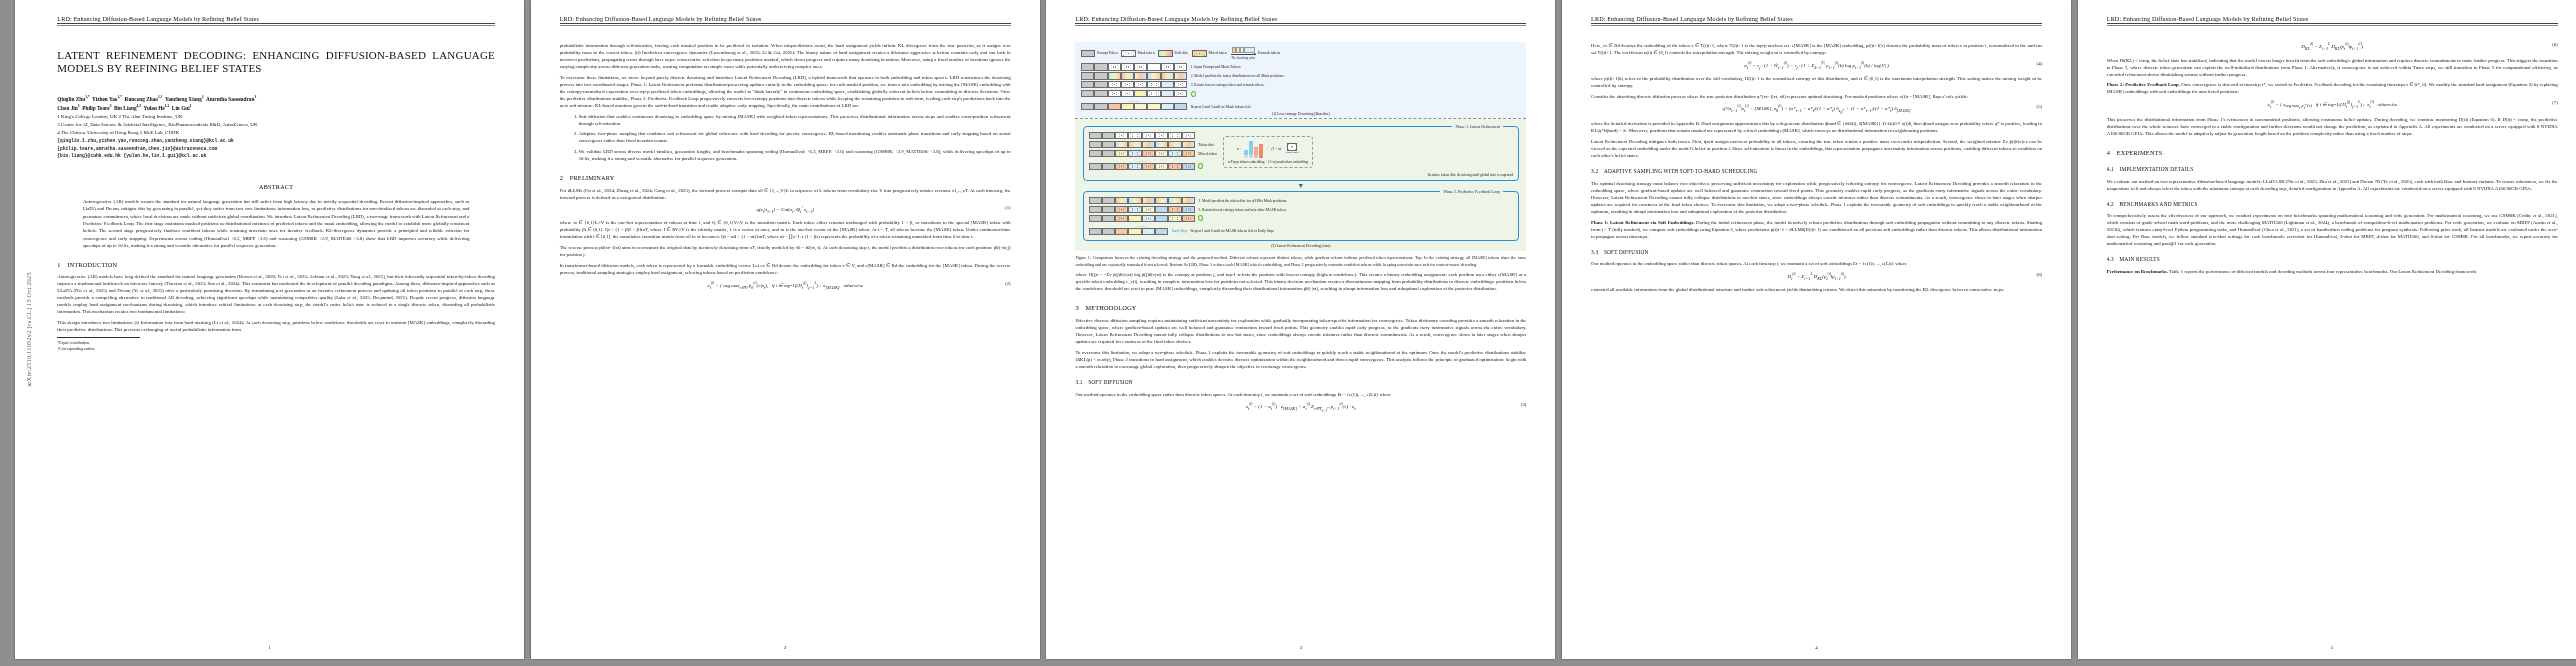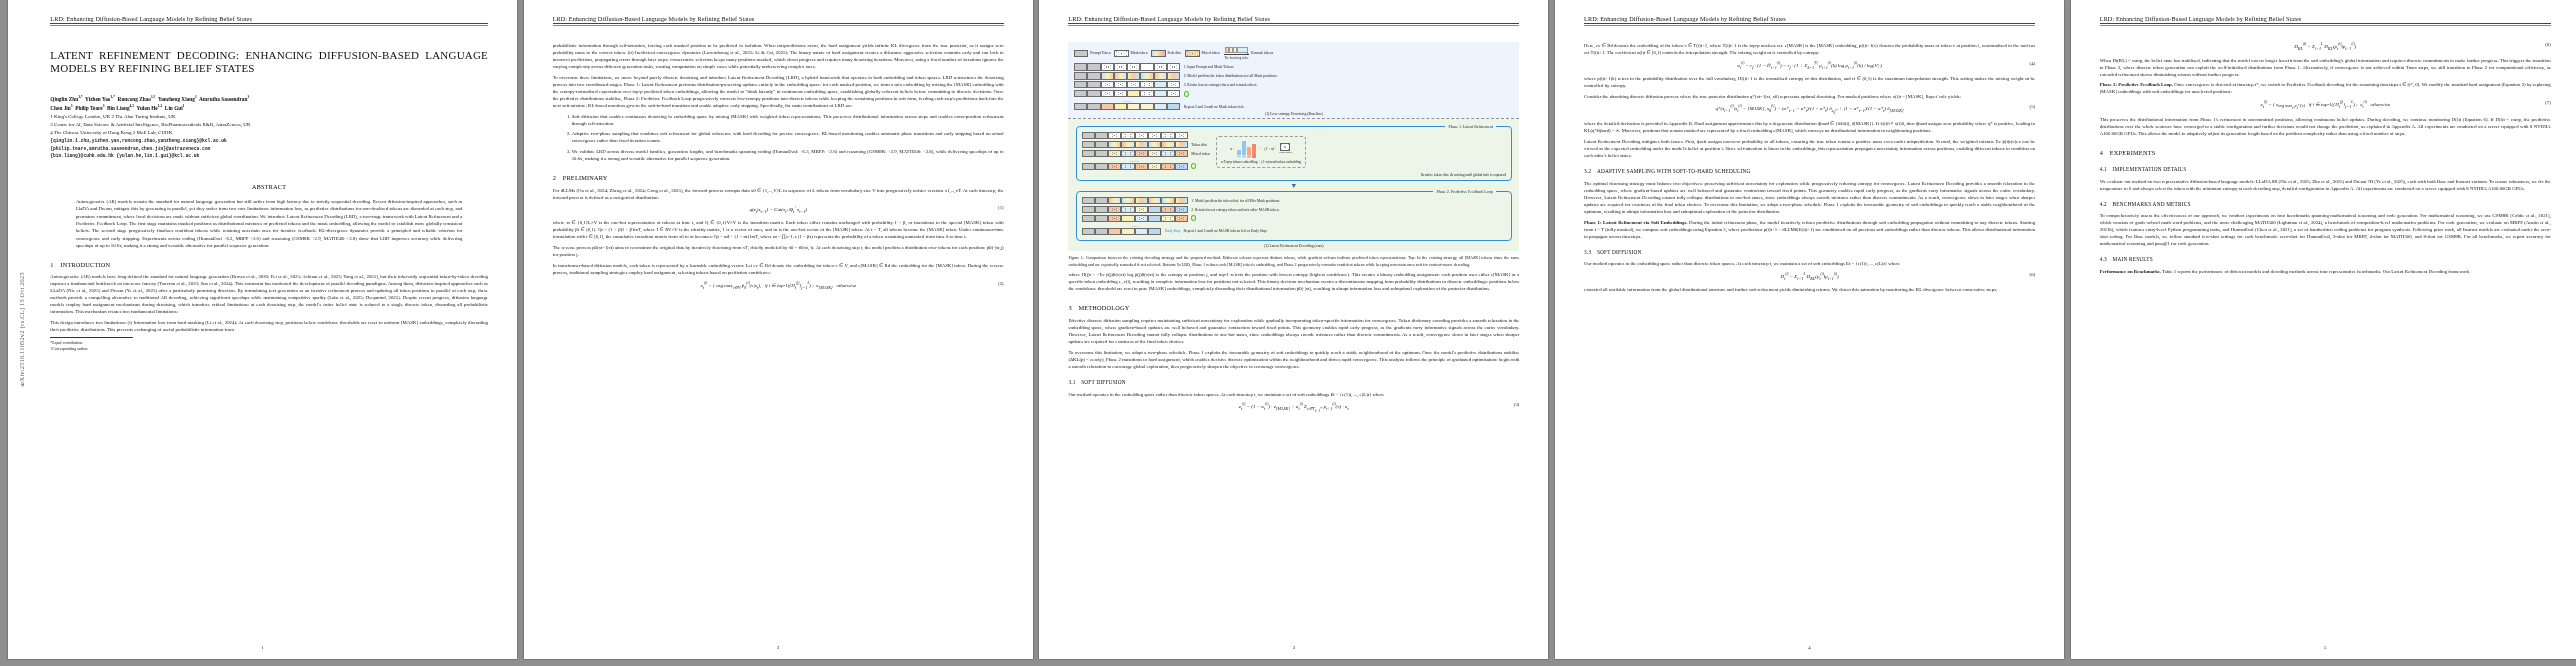--- a/index.html
+++ b/index.html
@@ -8,21 +8,21 @@
     background: #8a8a8a;
     width: 2576px; height: 667px;
     overflow: hidden;
     font-family: "Liberation Serif", serif;
   }
   #viewer {
     display: flex;
     flex-direction: row;
     align-items: flex-start;
     gap: 6.7px;
-    padding: 0 8px;
+    padding: 0 15px;
     width: 2576px;
     height: 667px;
     background: #8f8f8f;
   }
   .page {
     position: relative;
     width: 509px;
     height: 659px;
     background: #ffffff;
     box-shadow: 0 0 1.7px rgba(0,0,0,0.55);

